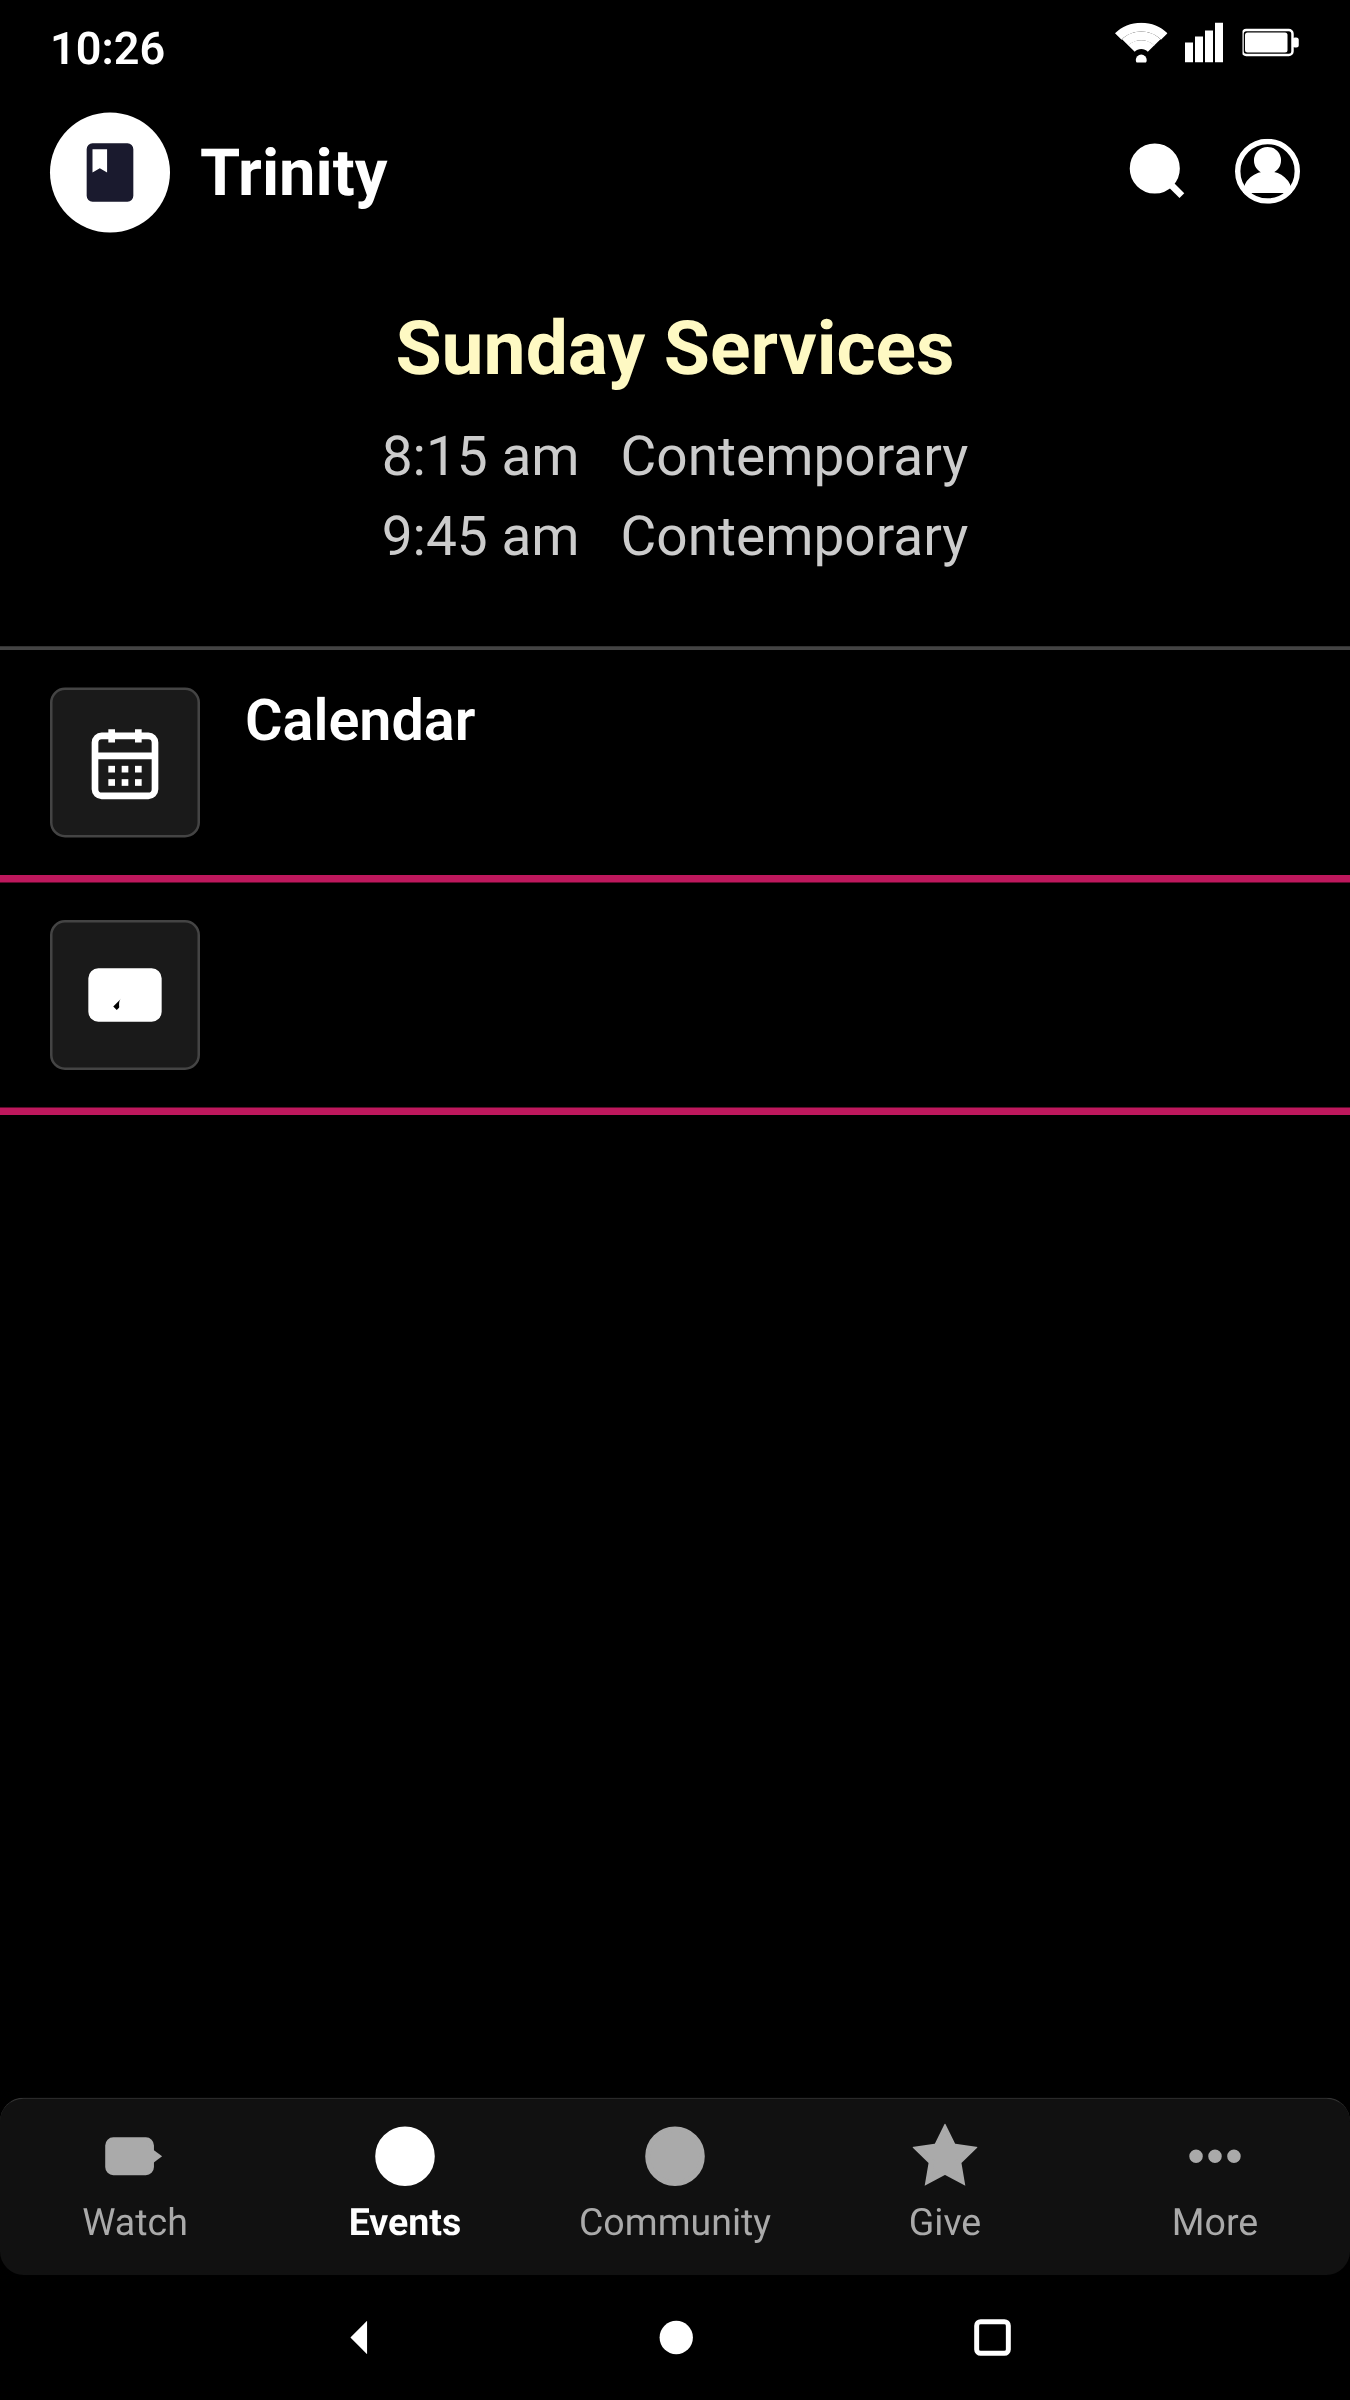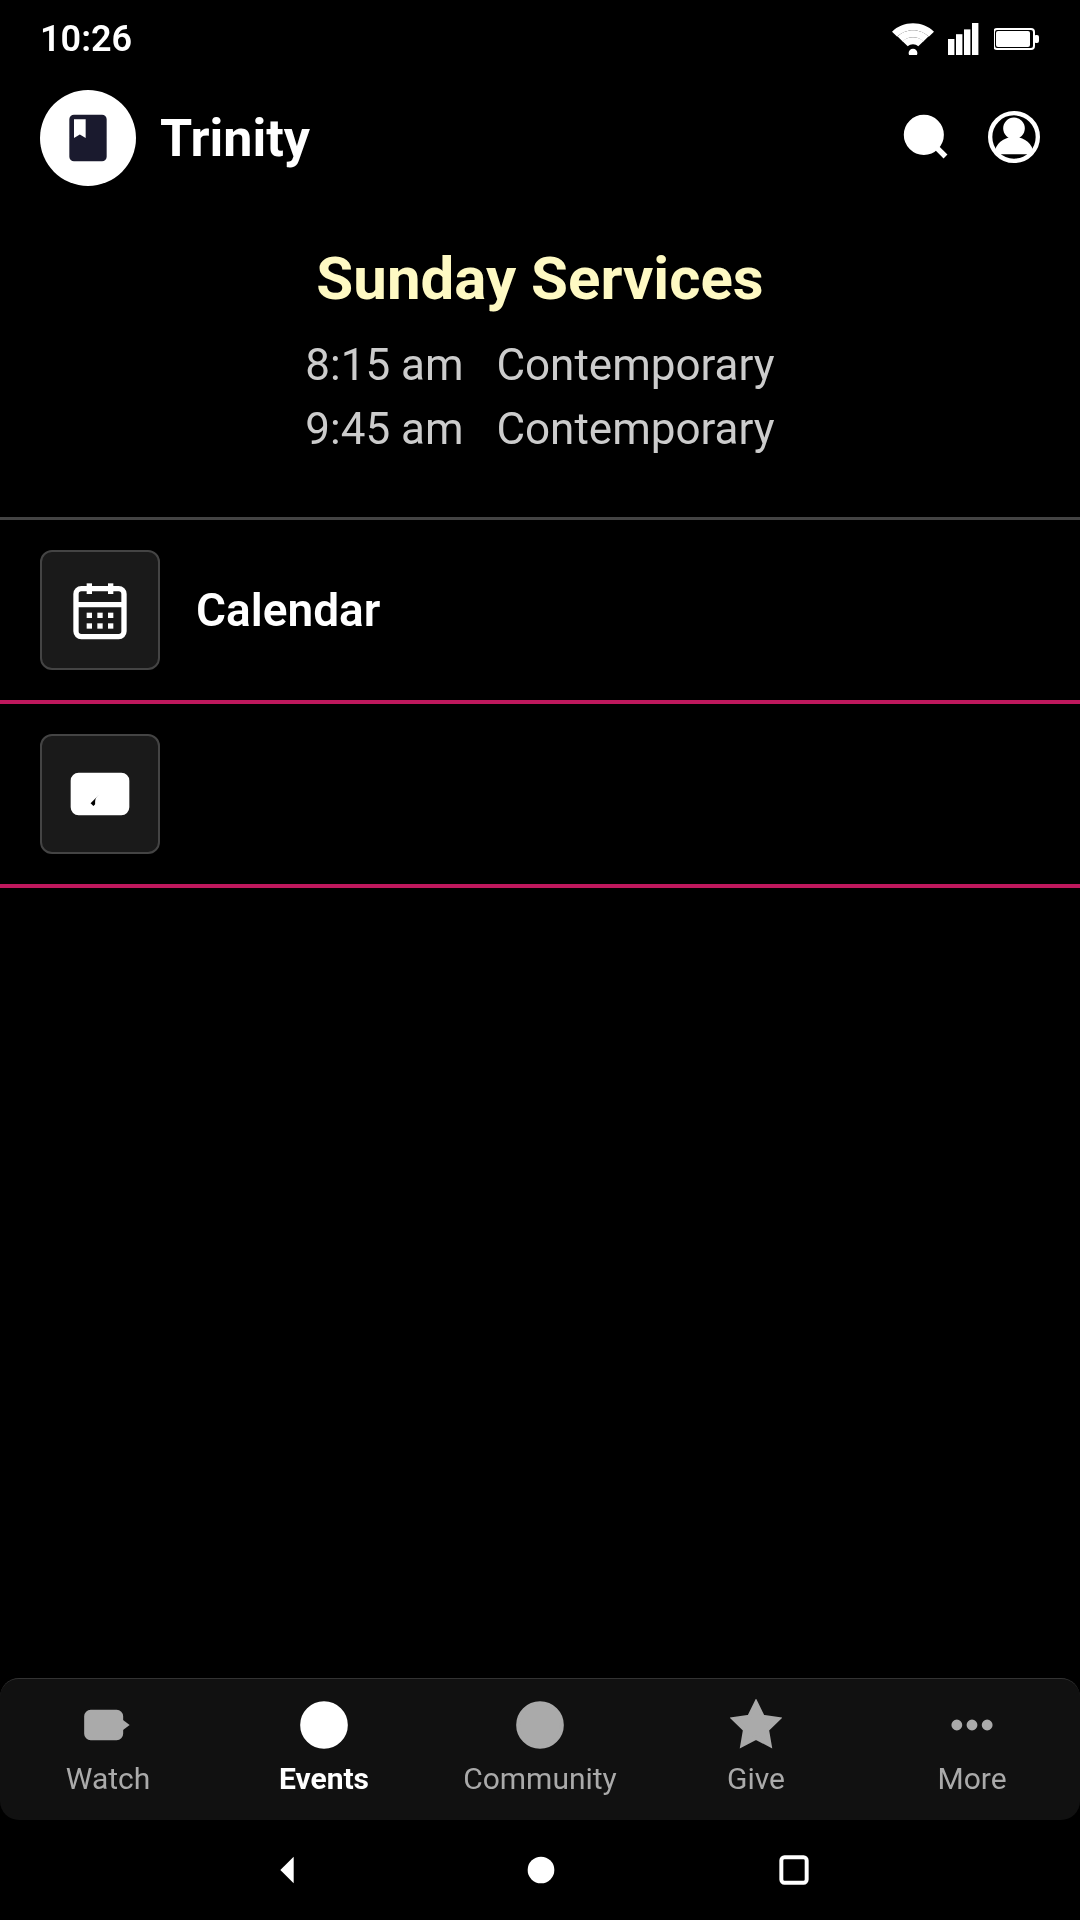--- a/index.html
+++ b/index.html
@@ -12,21 +12,21 @@
       width: 1080px;
       height: 1920px;
       overflow: hidden;
       position: relative;
     }
 
     
     .status-bar {
       display: flex;
       justify-content: space-between;
-      align-items: center;
+      align-items: flex-start;
       padding: 18px 40px 10px;
       height: 70px;
       gap: 16px;
     }
     .status-time {
       font-size: 36px;
       font-weight: 600;
       color: #fff;
     }
     .status-icons {
@@ -95,24 +95,24 @@
     }
     .hero-service {
       font-size: 44px;
       color: #ccc;
       margin-bottom: 12px;
     }
 
     
     .list-item {
       display: flex;
-      align-items: center;
+      align-items: flex-start;
       gap: 36px;
       padding: 30px 40px;
-      border-bottom: 4px solid #be185d;
+      border-bottom: 6px solid #be185d;
       cursor: pointer;
     }
     .item-icon-box {
       width: 120px;
       height: 120px;
       background: #1a1a1a;
       border-radius: 12px;
       border: 2px solid #444;
       display: flex;
       align-items: center;

